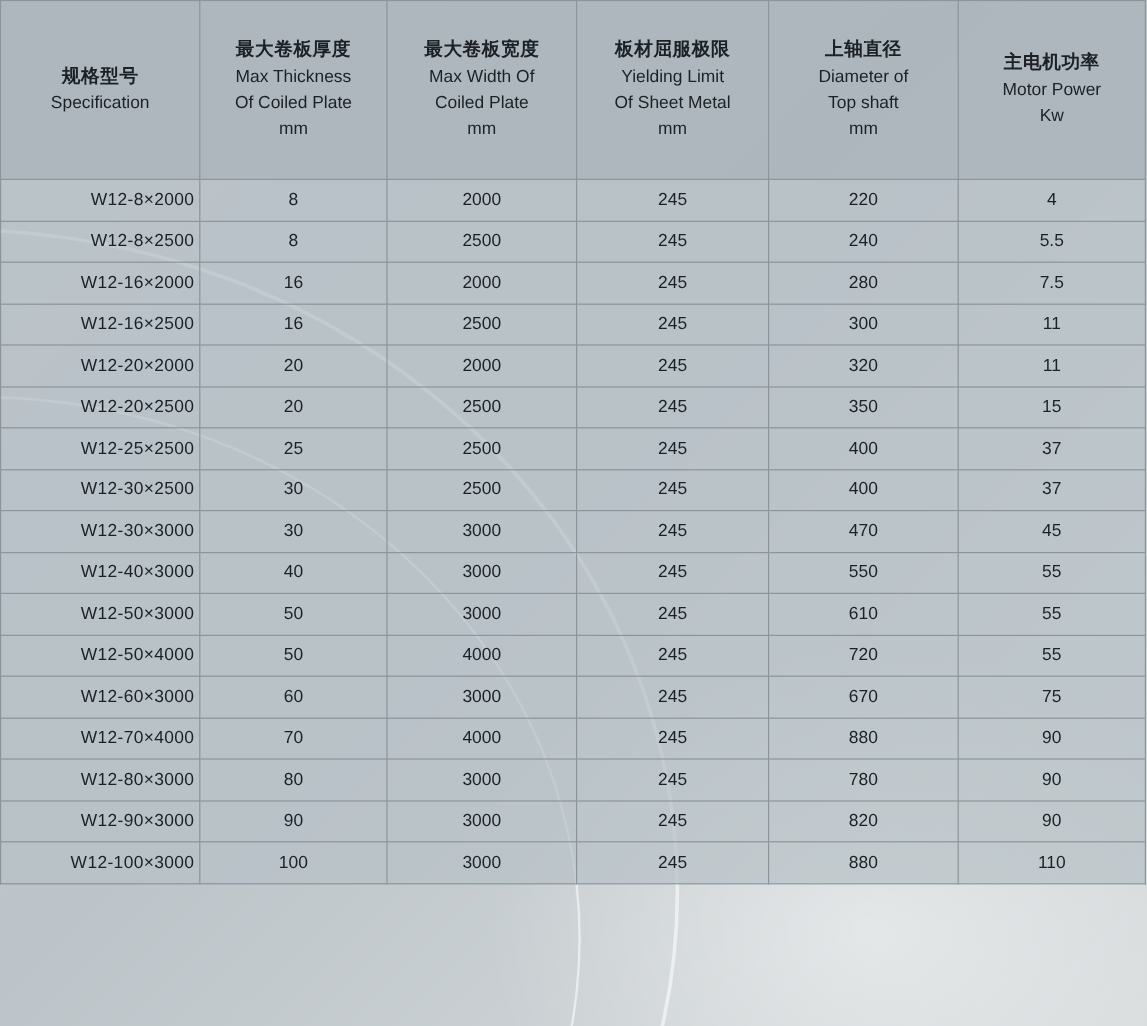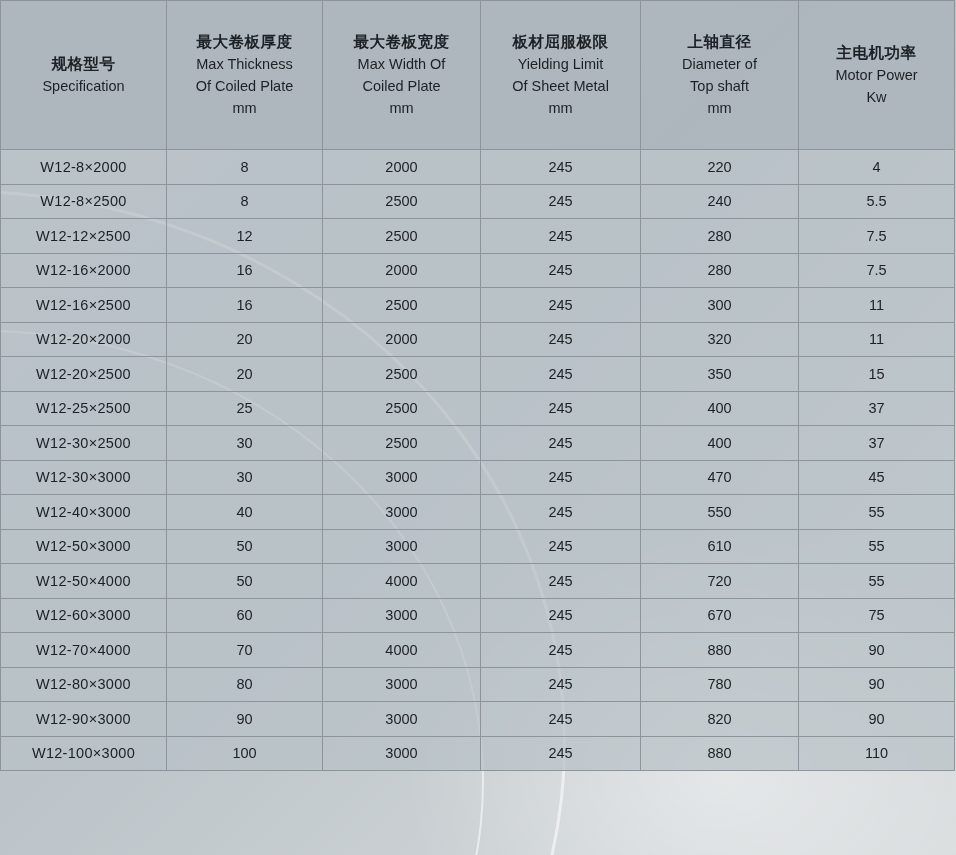--- a/index.html
+++ b/index.html
@@ -88,20 +88,21 @@
   .hdr-unit {
     font-size: 14.5px;
   }
   table.spec tbody td {
     height: 33.5px;
     font-size: 14.5px;
     padding: 0 4px;
   }
   table.spec tbody td.spec-cell {
     letter-spacing: 0.3px;
+    text-align: right;
   }
   
   col.c0 { width: 166px; }
   col.c1 { width: 156px; }
   col.c2 { width: 158px; }
   col.c3 { width: 160px; }
   col.c4 { width: 158px; }
   col.c5 { width: 156px; }
 </style>
 </head>
@@ -169,28 +170,20 @@
         </tr>
         <tr>
           <td class="spec-cell">W12-8×2500</td>
           <td>8</td>
           <td>2500</td>
           <td>245</td>
           <td>240</td>
           <td>5.5</td>
         </tr>
         <tr>
-          <td class="spec-cell">W12-12×2500</td>
-          <td>12</td>
-          <td>2500</td>
-          <td>245</td>
-          <td>280</td>
-          <td>7.5</td>
-        </tr>
-        <tr>
           <td class="spec-cell">W12-16×2000</td>
           <td>16</td>
           <td>2000</td>
           <td>245</td>
           <td>280</td>
           <td>7.5</td>
         </tr>
         <tr>
           <td class="spec-cell">W12-16×2500</td>
           <td>16</td>

